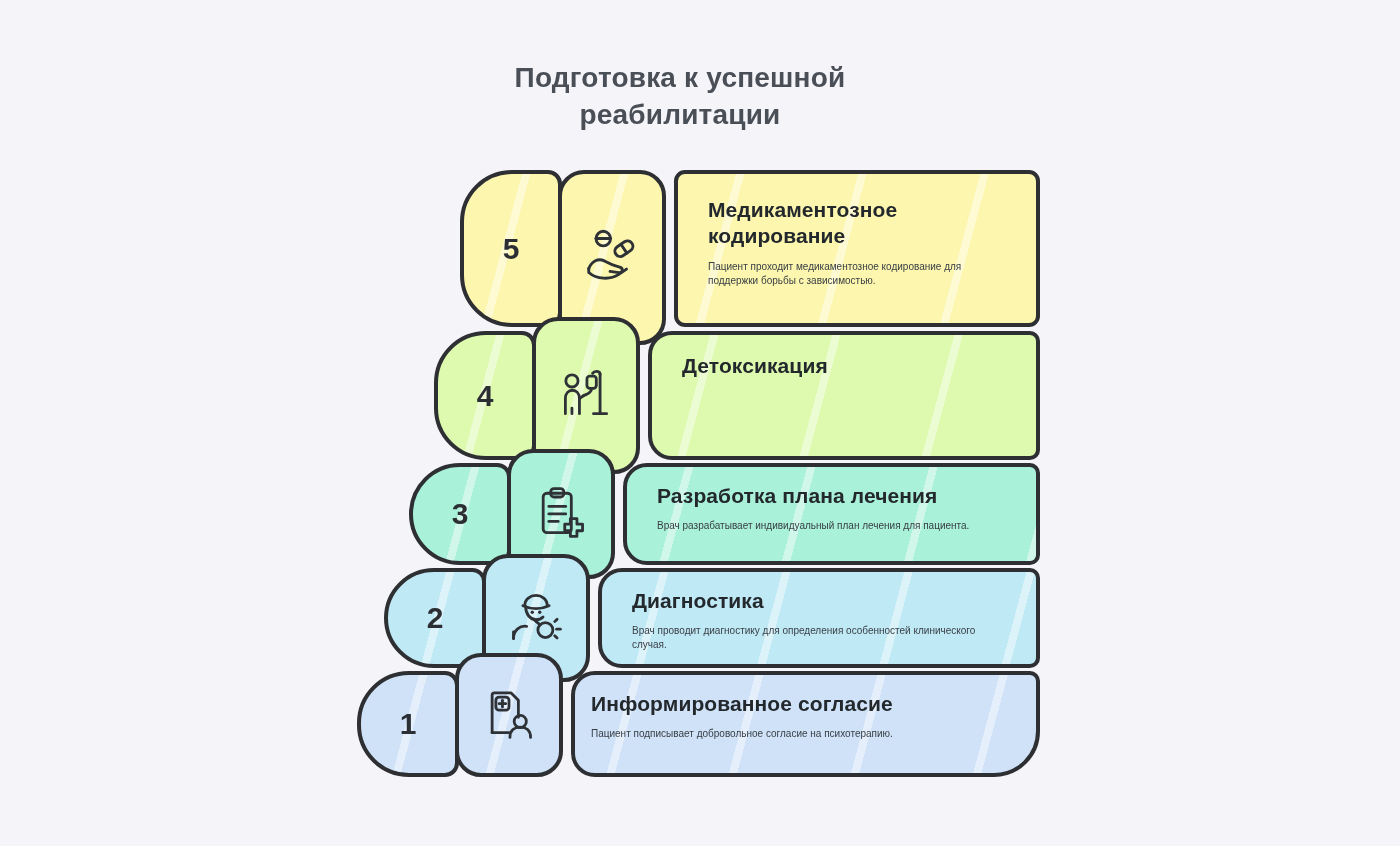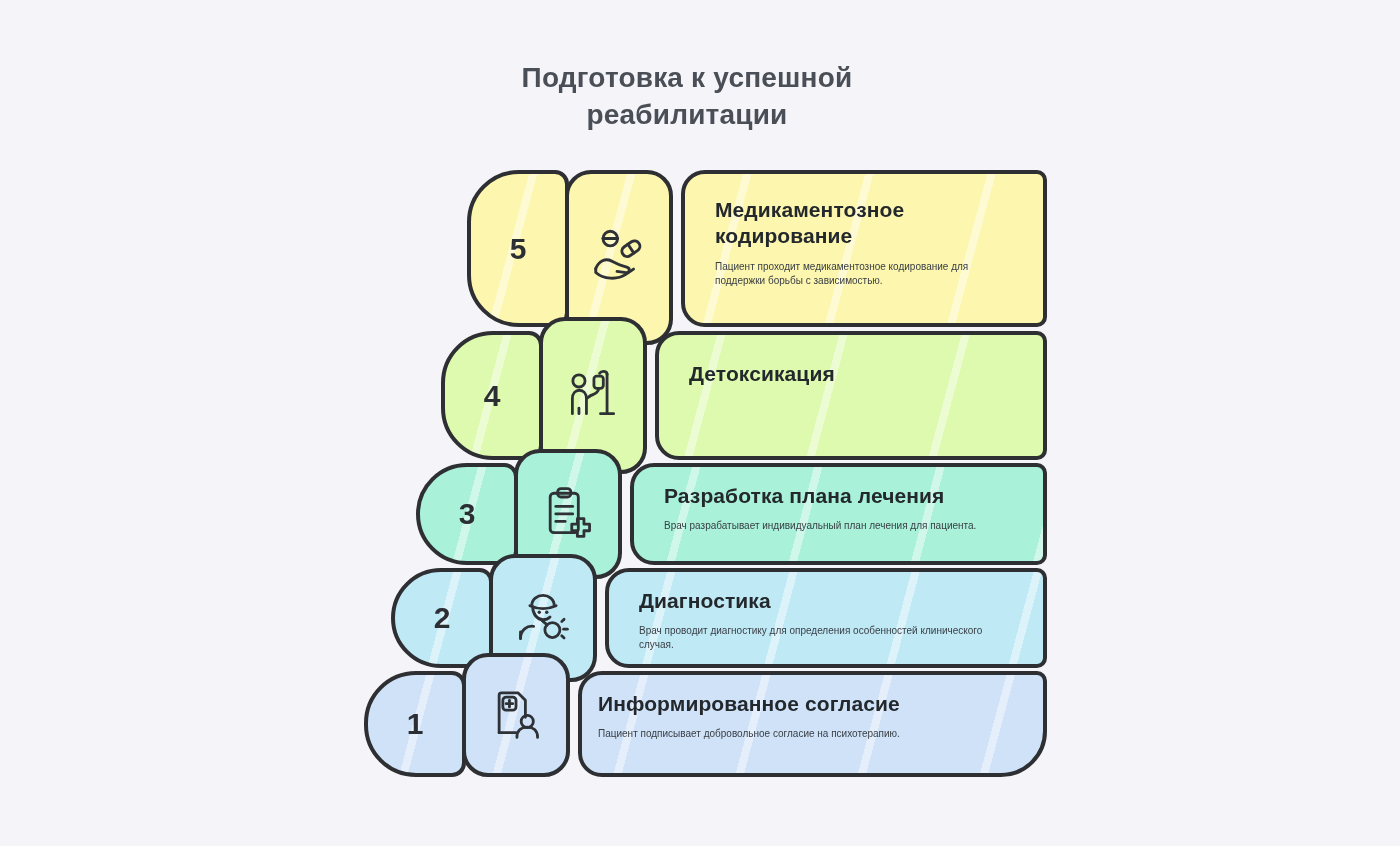--- a/index.html
+++ b/index.html
@@ -7,21 +7,20 @@
   body {
     font-family: "Liberation Sans", "DejaVu Sans", sans-serif;
     background: #f4f4f9;
     overflow: hidden;
   }
   .canvas {
     position: relative;
     width: 1300px;
     height: 846px;
     background: #f4f4f9;
-    margin-left: 7px;
   }
   .title {
     position: absolute;
     left: 380px;
     top: 60px;
     width: 600px;
     text-align: center;
     font-size: 28px;
     font-weight: bold;
     line-height: 1.32;
@@ -91,21 +90,21 @@
   .icon-bubble svg { position: relative; z-index: 3; }
 
   .panel {
     flex: 1 1 auto;
     margin-left: 8px;
     border-radius: 24px 10px 10px 24px;
     padding: 16px 26px 10px 30px;
     z-index: 1;
   }
   .r0 .panel { padding-top: 23px; }
-  .r1 .panel { padding-top: 26px; }
+  .r1 .panel { padding-top: 18px; }
   .r4 .panel { border-radius: 24px 10px 46px 24px; padding-left: 16px; }
 
   .panel-inner { position: relative; z-index: 3; }
   .step-title {
     font-size: 21px;
     font-weight: bold;
     color: #23282c;
     line-height: 1.25;
     letter-spacing: 0.1px;
   }
@@ -146,21 +145,21 @@
           <line x1="15.5" y1="14" x2="30.5" y2="14"></line>
           <g transform="rotate(-34 44 24)">
             <rect x="34" y="19" width="20" height="11" rx="5.5"></rect>
             <line x1="44" y1="19" x2="44" y2="30"></line>
           </g>
           <path d="M8 45 c3 -8 10 -11 16 -8 c4 2 7 4 11 5 l5 1.5 c4 1.2 3.2 6 -1 5.6 l-9 -1.2"></path>
           <path d="M8 45 v4 c8 7 22 8 31 2 l8 -5.5"></path>
         </svg>
       </span>
     </div>
-    <div class="shape panel" style="background-color: rgb(253, 246, 174);">
+    <div class="shape panel" style="background-color: rgb(253, 246, 174); border-radius: 11px;">
       <div class="panel-inner">
         <div class="step-title">Медикаментозное кодирование</div>
         <div class="step-desc">Пациент проходит медикаментозное кодирование для поддержки борьбы с зависимостью.</div>
       </div>
     </div>
   </div>
 
   <div class="row r1">
     <div class="shape num-capsule" style="background-color: rgb(221, 250, 174);">
       <div class="num">4</div>

